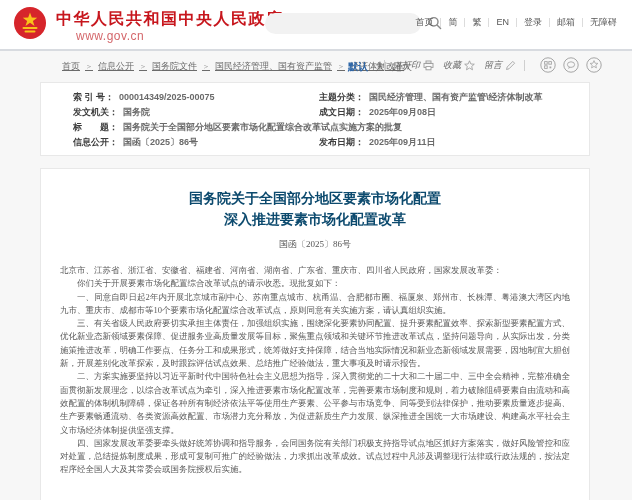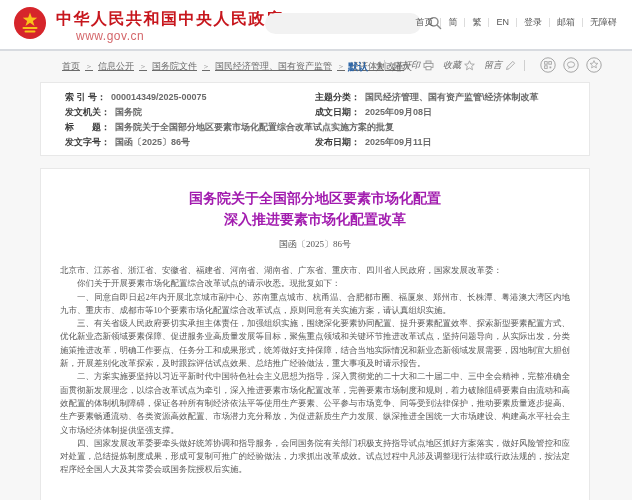--- a/index.html
+++ b/index.html
@@ -38,30 +38,30 @@
     font-size:9px;color:#666;z-index:3;font-style:italic;}
   .toolbar .divider{width:1px;height:11px;background:#cfcfcf;margin:0 8px;}
   .tool{display:flex;align-items:center;cursor:pointer;margin-left:9px;}
   .tool:first-child{margin-left:0;}
   .tool svg{margin-left:3px;}
   .share-circles{display:flex;align-items:center;}
   .share-circles svg{margin-left:7px;cursor:pointer;}
   
   .meta-card{position:absolute;left:40px;top:82px;width:550px;height:74px;background:#fff;
     border:1px solid #e8e8e8;box-sizing:border-box;padding:7px 24px;font-size:9px;z-index:2;}
-  .m-row{display:flex;height:15px;line-height:15px;overflow:hidden;}
+  .m-row{display:flex;height:15px;line-height:15px;overflow:hidden;margin-left:8px;}
   .m-cell{width:50%;display:flex;overflow:hidden;white-space:nowrap;}
   .m-cell.full{width:100%;}
   .m-label{font-weight:bold;color:#3d3d3d;flex:none;margin-right:5px;}
   .m-value{color:#6a6a6a;font-weight:bold;}
   
   .doc-card{position:absolute;left:40px;top:168px;width:550px;height:360px;background:#fff;
     border:1px solid #e8e8e8;box-sizing:border-box;padding:19px 19px 0;
     font-family:"Liberation Serif",serif;z-index:2;}
-  .doc-title{text-align:center;font-size:14px;font-weight:bold;color:#a21caf;line-height:21px;}
+  .doc-title{text-align:center;font-size:14px;font-weight:bold;color:#0c4a6e;line-height:21px;}
   .doc-number{text-align:center;font-size:9px;color:#555;margin-top:8px;}
   .doc-body{margin-top:13px;font-size:8.5px;line-height:13.3px;color:#5a5a5a;text-align:justify;}
   .doc-body p{margin:0;text-indent:2em;}
   .doc-body p.addressee{text-indent:0;}
 </style>
 </head>
 <body>
 
 <div class="header">
   <div class="emblem">
@@ -169,21 +169,21 @@
     </div>
   </div>
   <div class="m-row">
     <div class="m-cell full">
       <span class="m-label">标　　题：</span>
       <span class="m-value">国务院关于全国部分地区要素市场化配置综合改革试点实施方案的批复</span>
     </div>
   </div>
   <div class="m-row">
     <div class="m-cell">
-      <span class="m-label">发文字号：</span>
+      <span class="m-label">信息公开：</span>
       <span class="m-value">国函〔2025〕86号</span>
     </div>
     <div class="m-cell">
       <span class="m-label">发布日期：</span>
       <span class="m-value">2025年09月11日</span>
     </div>
   </div>
 </div>
 
 <div class="doc-card">

